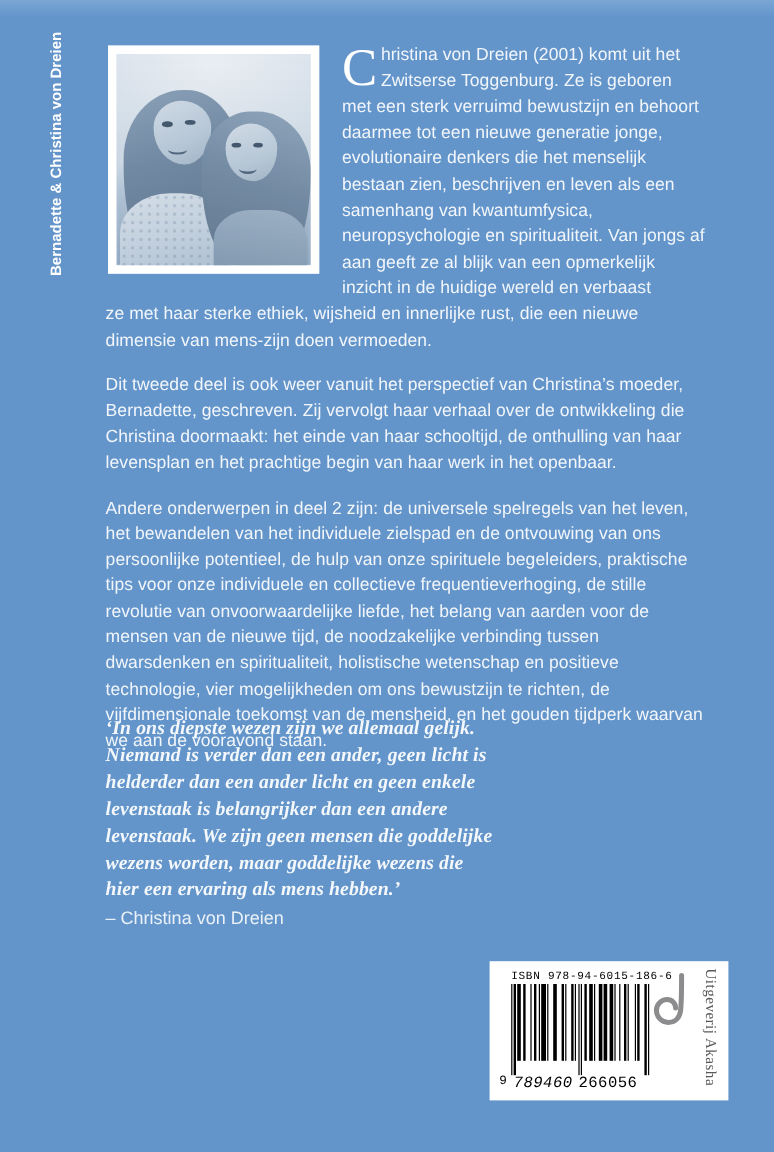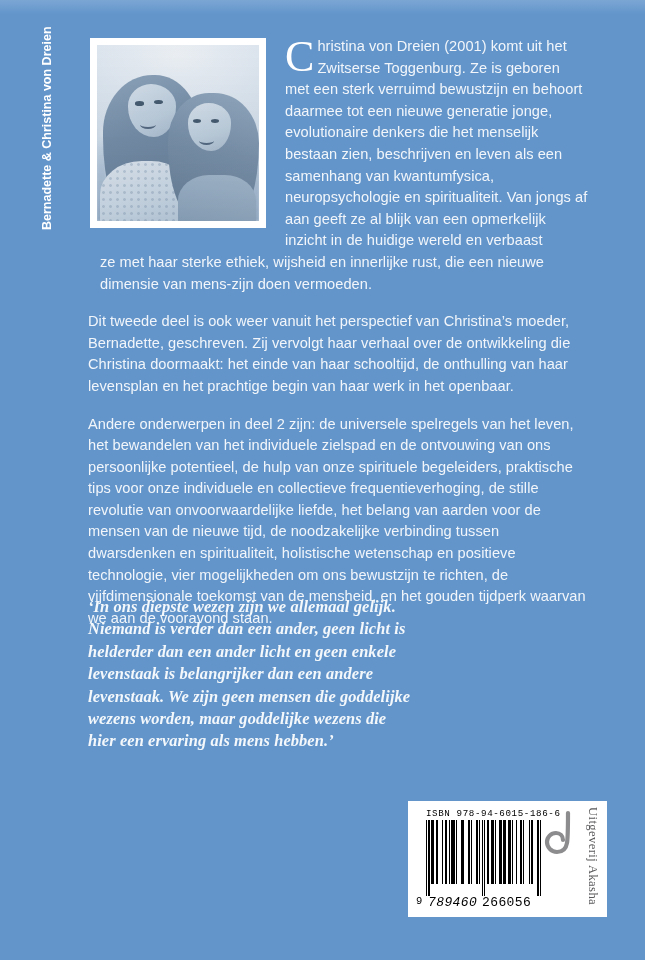--- a/index.html
+++ b/index.html
@@ -168,21 +168,21 @@
     line-height: 21.6px;
     margin: 0 0 16px 0;
     letter-spacing: 0.05px;
   }
   
   .para-first {
     margin-left: 197px;
     width: 303px;
   }
   .para-first-tail {
-    margin-left: 12px;
+    margin-left: 0;
     width: 500px;
     margin-top: -16px;
     padding-top: 0;
   }
   .dropcap {
     float: left;
     font-family: "Liberation Serif", serif;
     font-size: 44px;
     line-height: 38px;
     padding: 2px 3px 0 0;
@@ -335,20 +335,21 @@
     <p class="para para-first">
       <span class="dropcap">C</span><span>hristina von Dreien (2001) komt uit het Zwitserse Toggenburg. Ze is geboren met een sterk verruimd bewustzijn en behoort daarmee tot een nieuwe generatie jonge, evolutionaire denkers die het menselijk bestaan zien, beschrijven en leven als een samenhang van kwantumfysica, neuropsychologie en spiritualiteit. Van jongs af aan geeft ze al blijk van een opmerkelijk inzicht in de huidige wereld en verbaast</span>
     </p>
     <p class="para para-first-tail">ze met haar sterke ethiek, wijsheid en innerlijke rust, die een nieuwe dimensie van mens-zijn doen vermoeden.</p>
     <p class="para">Dit tweede deel is ook weer vanuit het perspectief van Christina’s moeder, Bernadette, geschreven. Zij vervolgt haar verhaal over de ontwikkeling die Christina doormaakt: het einde van haar schooltijd, de onthulling van haar levensplan en het prachtige begin van haar werk in het openbaar.</p>
     <p class="para">Andere onderwerpen in deel 2 zijn: de universele spelregels van het leven, het bewandelen van het individuele zielspad en de ontvouwing van ons persoonlijke potentieel, de hulp van onze spirituele begeleiders, praktische tips voor onze individuele en collectieve frequentieverhoging, de stille revolutie van onvoorwaardelijke liefde, het belang van aarden voor de mensen van de nieuwe tijd, de noodzakelijke verbinding tussen dwarsdenken en spiritualiteit, holistische wetenschap en positieve technologie, vier mogelijkheden om ons bewustzijn te richten, de vijfdimensionale toekomst van de mensheid, en het gouden tijdperk waarvan we aan de vooravond staan.</p>
   </div>
 
   <div class="quote-block">
     <p class="quote-text">‘In ons diepste wezen zijn we allemaal gelijk. Niemand is verder dan een ander, geen licht is helderder dan een ander licht en geen enkele levenstaak is belangrijker dan een andere levenstaak. We zijn geen mensen die goddelijke wezens worden, maar goddelijke wezens die hier een ervaring als mens hebben.’</p>
+    <p class="quote-attrib">– Christina von Dreien</p>
   </div>
 
   <div class="barcode-panel">
     <div class="isbn-text">ISBN  978-94-6015-186-6</div>
 
     <div class="bars" id="bars">
         <div class="bar" style="left: 0%; width: 1.05263%;"></div>
         <div class="bar" style="left: 2.10526%; width: 1.05263%;"></div>
         <div class="bar guard" style="left: 4.21053%; width: 3.15789%;"></div>
         <div class="bar guard" style="left: 8.42105%; width: 2.10526%;"></div>

